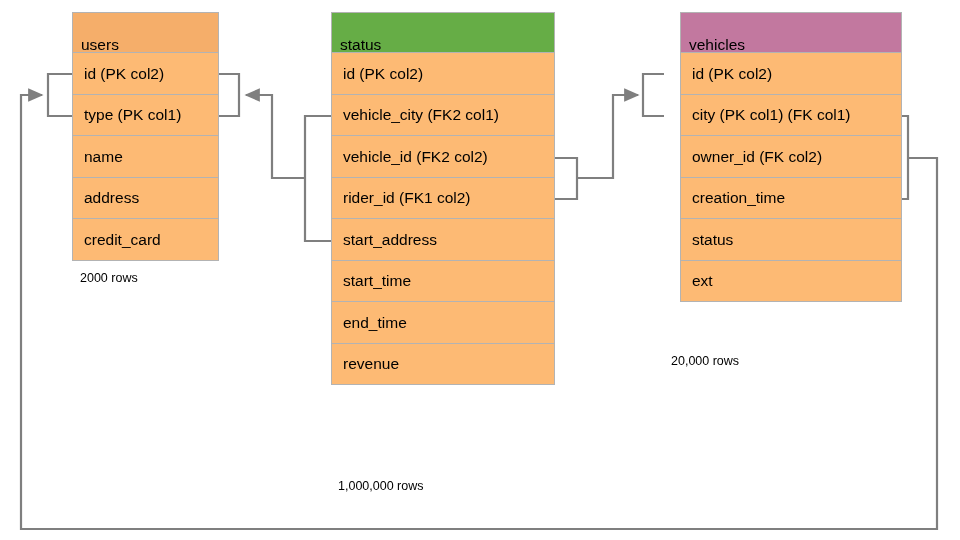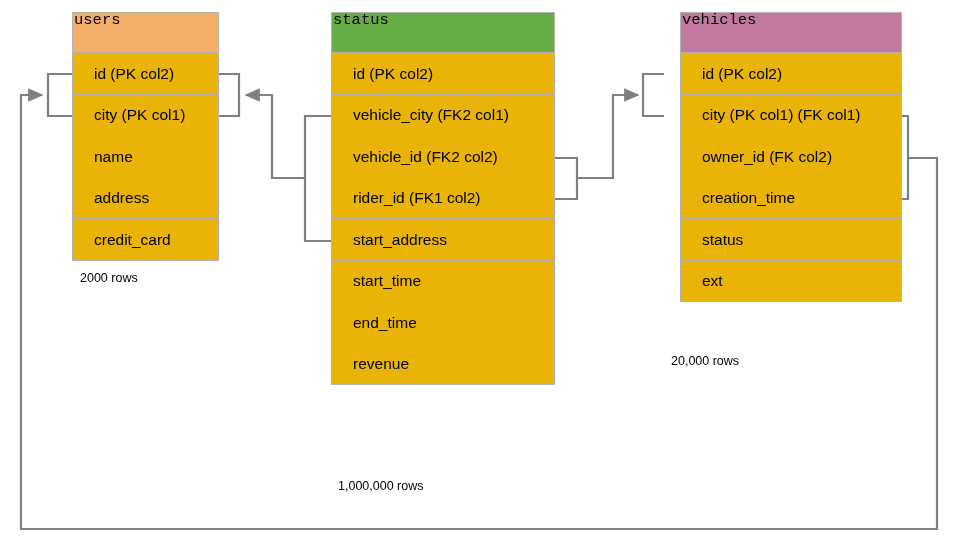--- a/index.html
+++ b/index.html
@@ -28,38 +28,37 @@
     position: absolute;
     box-sizing: border-box;
     background: #ffffff;
     z-index: 2;
   }
   .tbl-header {
     box-sizing: border-box;
     height: 41px;
     border: 1px solid #b3b3b3;
     display: flex;
-    align-items: flex-start;
-    padding-left: 1px;
+    align-items: flex-end;
+    padding-left: 8px;
     font-size: 15.5px;
     color: #000000;
     line-height: 1;
-    font-family: Liberation Mono, monospace;
   }
   .tbl-row {
     box-sizing: border-box;
     height: 41.5px;
     border: 1px solid #b3b3b3;
     border-top: none;
     display: flex;
     align-items: center;
-    padding-left: 21px;
+    padding-left: 11px;
     font-size: 15.5px;
     color: #000000;
-    background: #eab308;
+    background: #fdba74;
     line-height: 1;
     white-space: nowrap;
   }
   .row-count {
     position: absolute;
     font-size: 12.5px;
     color: #000000;
     white-space: nowrap;
     z-index: 2;
     text-align: right;
@@ -116,21 +115,21 @@
   </svg>
 
   <div class="table-box" id="tbl-users">
     <div class="tbl-header" style="background:#f5ae6a">
       <span>users</span>
     </div>
     <div class="tbl-row">
       <span>id (PK col2)</span>
     </div>
     <div class="tbl-row">
-      <span>city (PK col1)</span>
+      <span>type (PK col1)</span>
     </div>
     <div class="tbl-row">
       <span>name</span>
     </div>
     <div class="tbl-row">
       <span>address</span>
     </div>
     <div class="tbl-row">
       <span>credit_card</span>
     </div>

